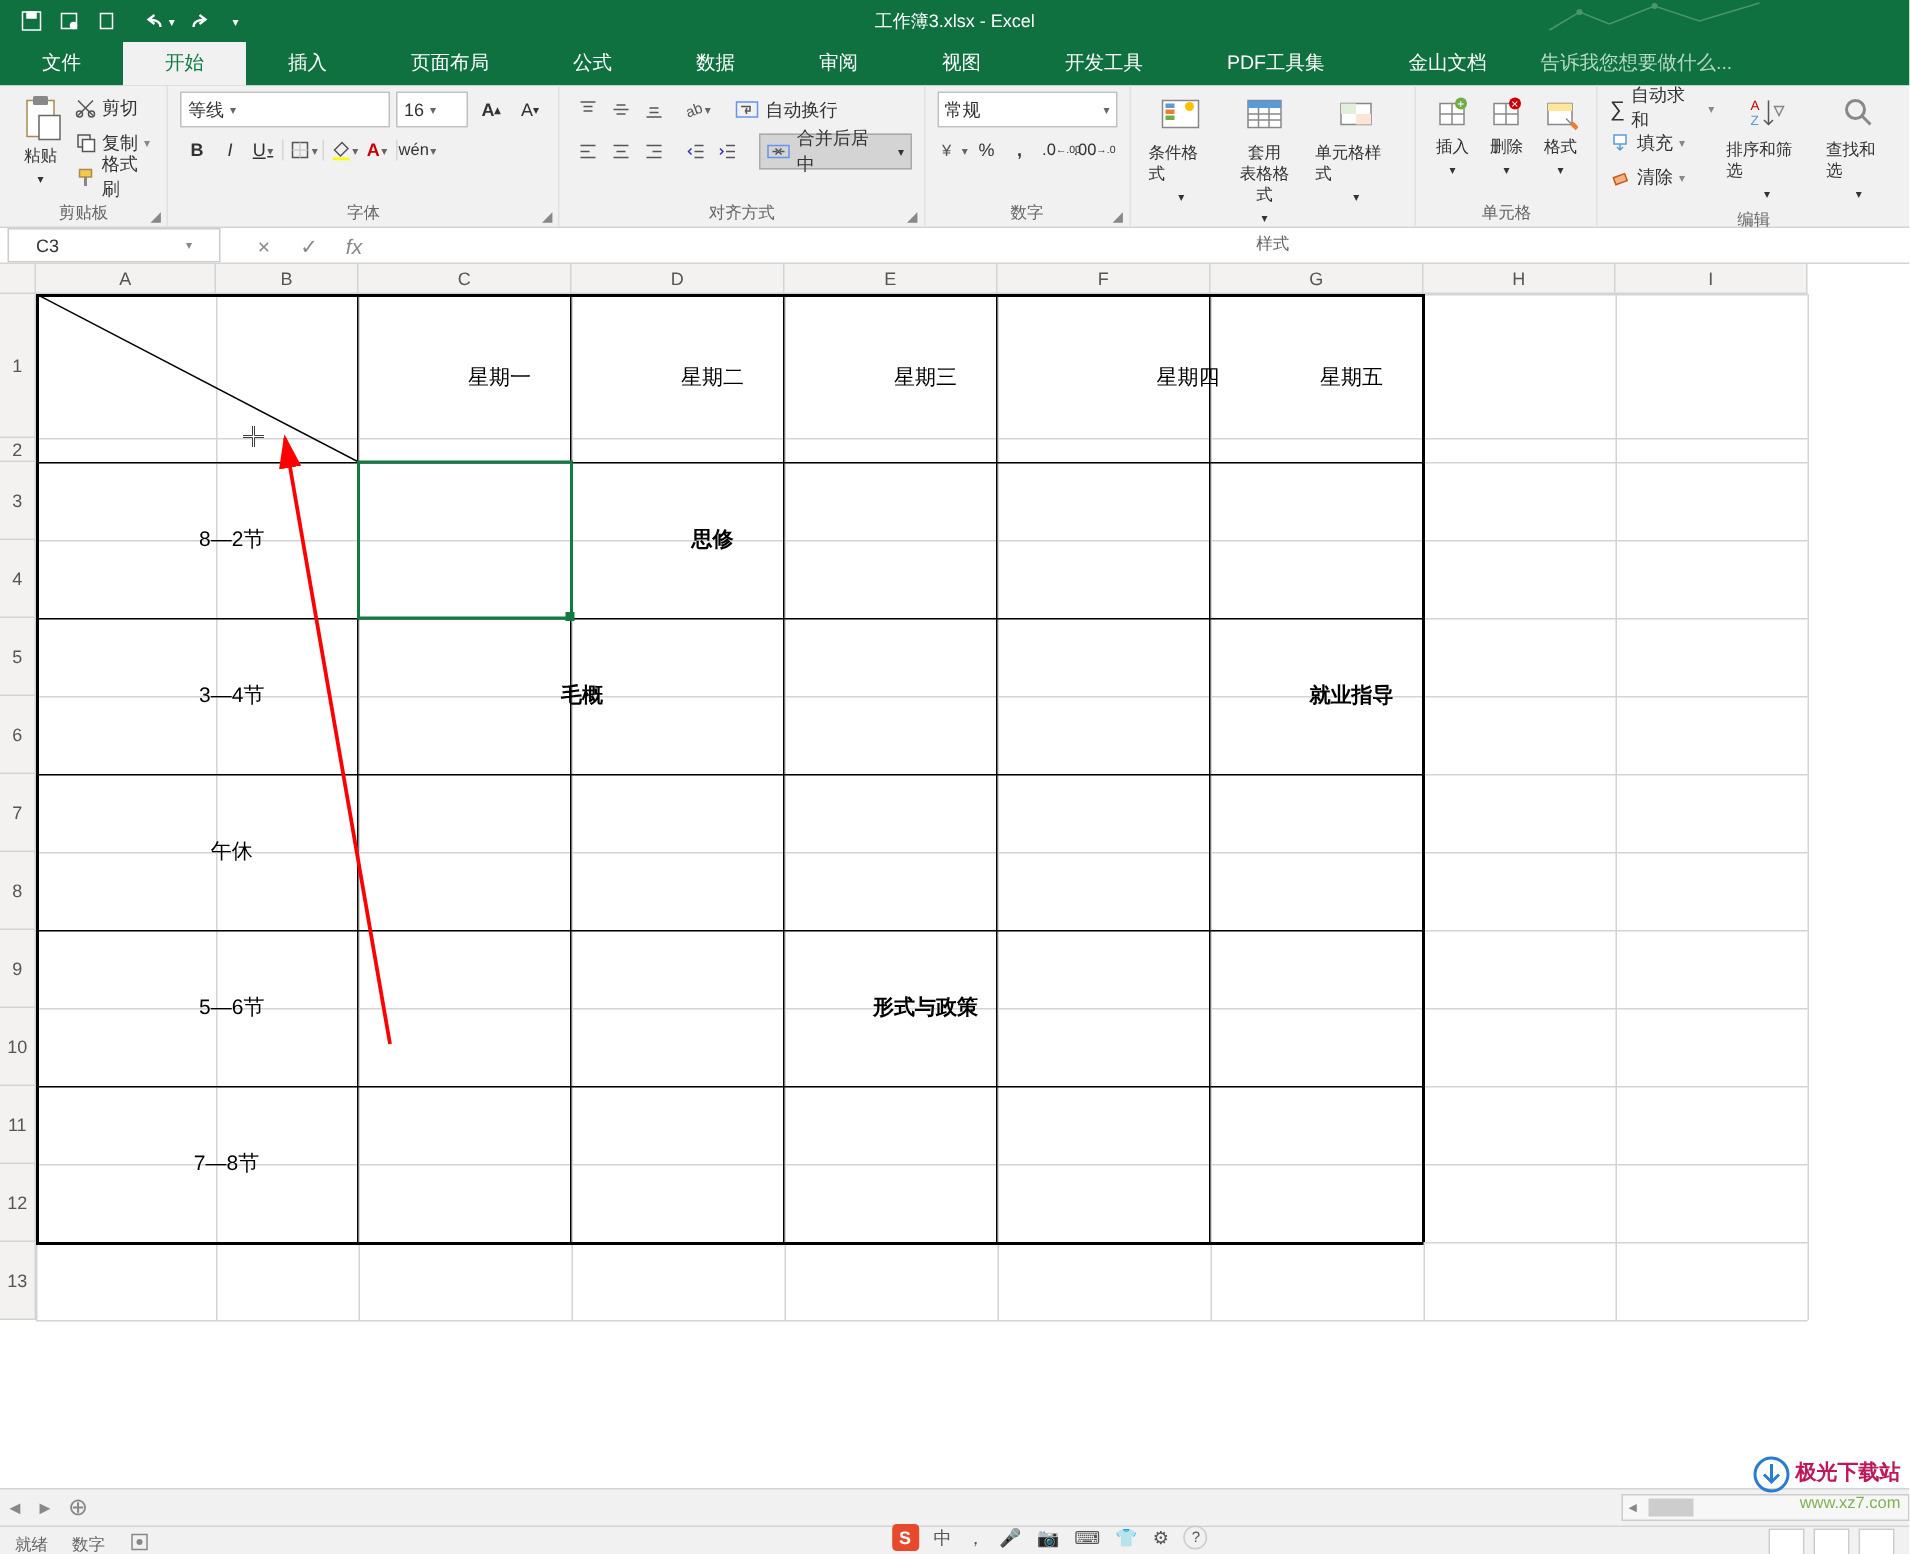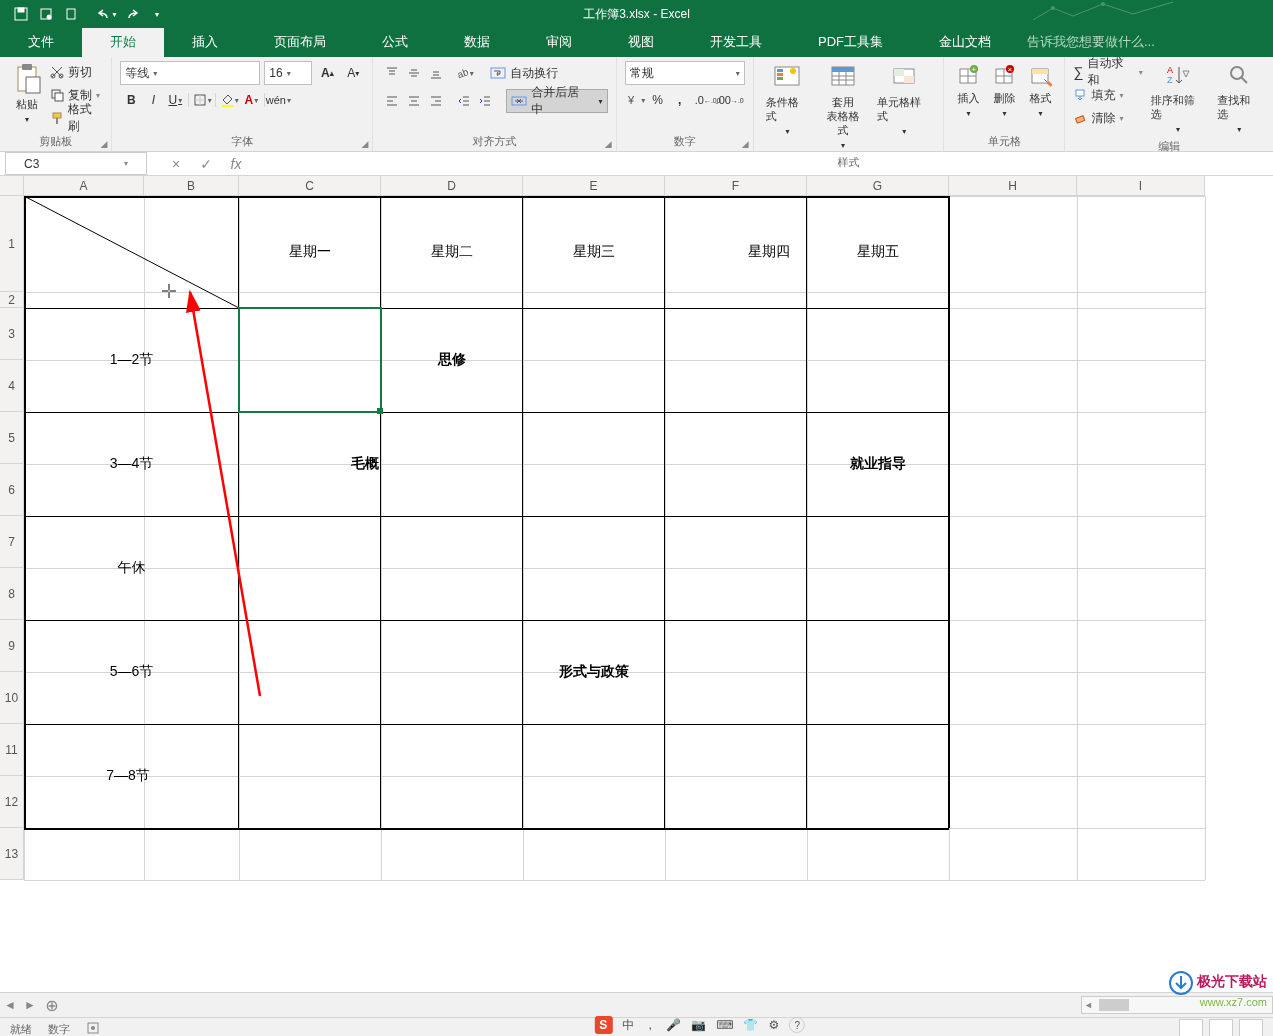--- a/index.html
+++ b/index.html
@@ -38,21 +38,21 @@
   .fxbar .ic{width:18px;text-align:center;color:#888;font-size:14px;}
   .fx-label{font-style:italic;color:#888;}
   .sheet-area{position:relative;height:calc(100vh - 28px - 29px - 94px - 23px - 24px - 22px);overflow:hidden;background:#fff;}
   .colhdr{display:flex;height:20px;background:#f3f2f1;position:absolute;top:0;left:0;}
   .colhdr .corner{width:24px;border-right:1px solid #d4d4d4;border-bottom:1px solid #d4d4d4;box-sizing:border-box;}
   .colhdr .ch{border-right:1px solid #d4d4d4;border-bottom:1px solid #d4d4d4;box-sizing:border-box;display:flex;align-items:center;justify-content:center;color:#555;font-size:12px;}
   .rowhdrs{position:absolute;top:20px;left:0;width:24px;background:#f3f2f1;}
   .rowhdrs .rh{border-bottom:1px solid #d4d4d4;border-right:1px solid #d4d4d4;box-sizing:border-box;display:flex;align-items:center;justify-content:center;color:#555;font-size:12px;}
   .grid{position:absolute;top:20px;left:24px;}
   .gl{position:absolute;background:#d4d4d4;}
-  .cellv{position:absolute;display:flex;align-items:center;justify-content:center;font-size:14px;color:#000;}
+  .cellv{position:absolute;display:flex;align-items:center;justify-content:center;font-size:14px;color:#000;margin-left:23px;}
   .bold{font-weight:600;}
   .thick{position:absolute;background:#000;}
   .sel{position:absolute;border:2px solid #107c41;box-sizing:border-box;pointer-events:none;}
   .sel::after{content:"";position:absolute;right:-3px;bottom:-3px;width:6px;height:6px;background:#107c41;}
   .arrow{position:absolute;pointer-events:none;}
   .sheet-tabs{height:24px;border-top:1px solid #d4d4d4;display:flex;align-items:center;background:#f1f1f1;font-size:12px;}
   .sheet-tabs .nav{width:20px;text-align:center;color:#888;}
   .sheet-tabs .stab{padding:4px 12px;border-right:1px solid #d4d4d4;background:#f1f1f1;color:#555;}
   .sheet-tabs .stab.active{background:#fff;border-bottom:2px solid #107c41;color:#107c41;margin-bottom:-1px;}
   .sheet-tabs .add{width:24px;text-align:center;color:#888;font-size:16px;}
@@ -527,21 +527,21 @@
       <div class="gl" style="top: 476px; left: 0px; height: 1px; width: 1181px;"></div>
       <div class="gl" style="top: 528px; left: 0px; height: 1px; width: 1181px;"></div>
       <div class="gl" style="top: 580px; left: 0px; height: 1px; width: 1181px;"></div>
       <div class="gl" style="top: 632px; left: 0px; height: 1px; width: 1181px;"></div>
       <div class="gl" style="top: 684px; left: 0px; height: 1px; width: 1181px;"></div>
       <div class="cellv" style="left: 215px; top: 0px; width: 142px; height: 112px;">星期一</div>
       <div class="cellv" style="left: 357px; top: 0px; width: 142px; height: 112px;">星期二</div>
       <div class="cellv" style="left: 499px; top: 0px; width: 142px; height: 112px;">星期三</div>
       <div class="cellv" style="left: 641px; top: 0px; width: 142px; height: 112px; padding-left: 33px;">星期四</div>
       <div class="cellv" style="left: 783px; top: 0px; width: 142px; height: 112px;">星期五</div>
-      <div class="cellv" style="left: 0px; top: 112px; width: 215px; height: 104px;">1—2节</div>
+      <div class="cellv" style="left: 0px; top: 112px; width: 215px; height: 104px;">8—2节</div>
       <div class="cellv bold" style="left: 357px; top: 112px; width: 142px; height: 104px;">思修</div>
       <div class="cellv" style="left: 0px; top: 216px; width: 215px; height: 104px;">3—4节</div>
       <div class="cellv bold" style="left: 215px; top: 216px; width: 158px; height: 104px; padding-left: 47px;">毛概</div>
       <div class="cellv bold" style="left: 783px; top: 216px; width: 142px; height: 104px;">就业指导</div>
       <div class="cellv" style="left: 0px; top: 320px; width: 215px; height: 104px;">午休</div>
       <div class="cellv" style="left: 0px; top: 424px; width: 215px; height: 104px;">5—6节</div>
       <div class="cellv bold" style="left: 499px; top: 424px; width: 142px; height: 104px;">形式与政策</div>
       <div class="cellv" style="left: 0px; top: 528px; width: 208px; height: 104px;">7—8节</div>
       <div class="thick" style="left: 0px; top: 0px; width: 925px; height: 1.5px;"></div>
       <div class="thick" style="left: 0px; top: 632px; width: 925px; height: 1.5px;"></div>

